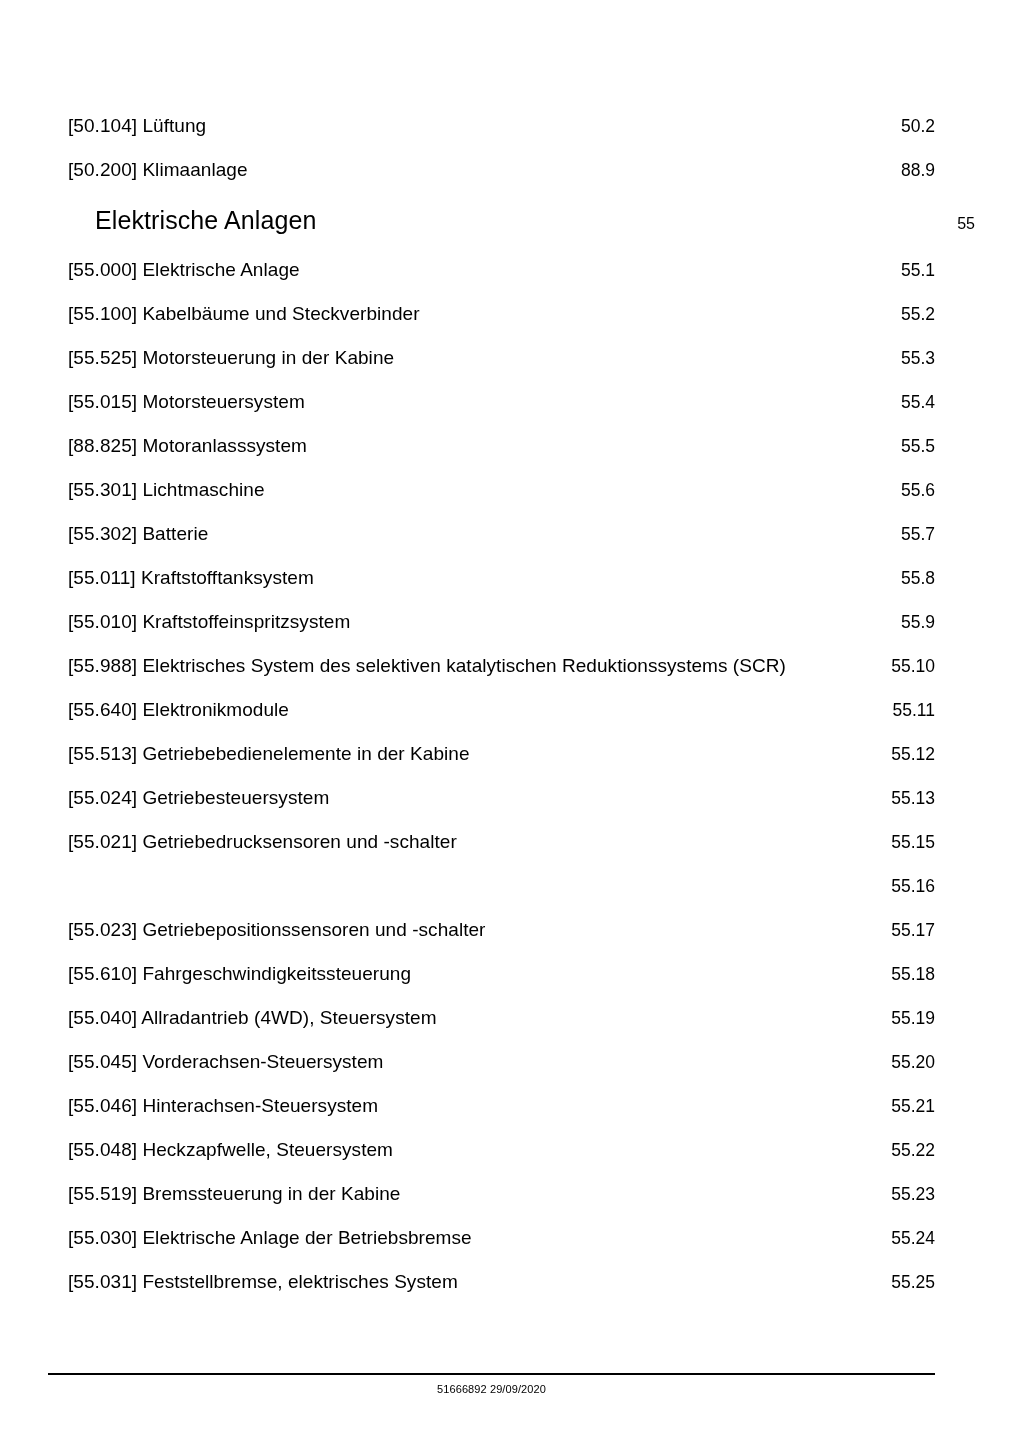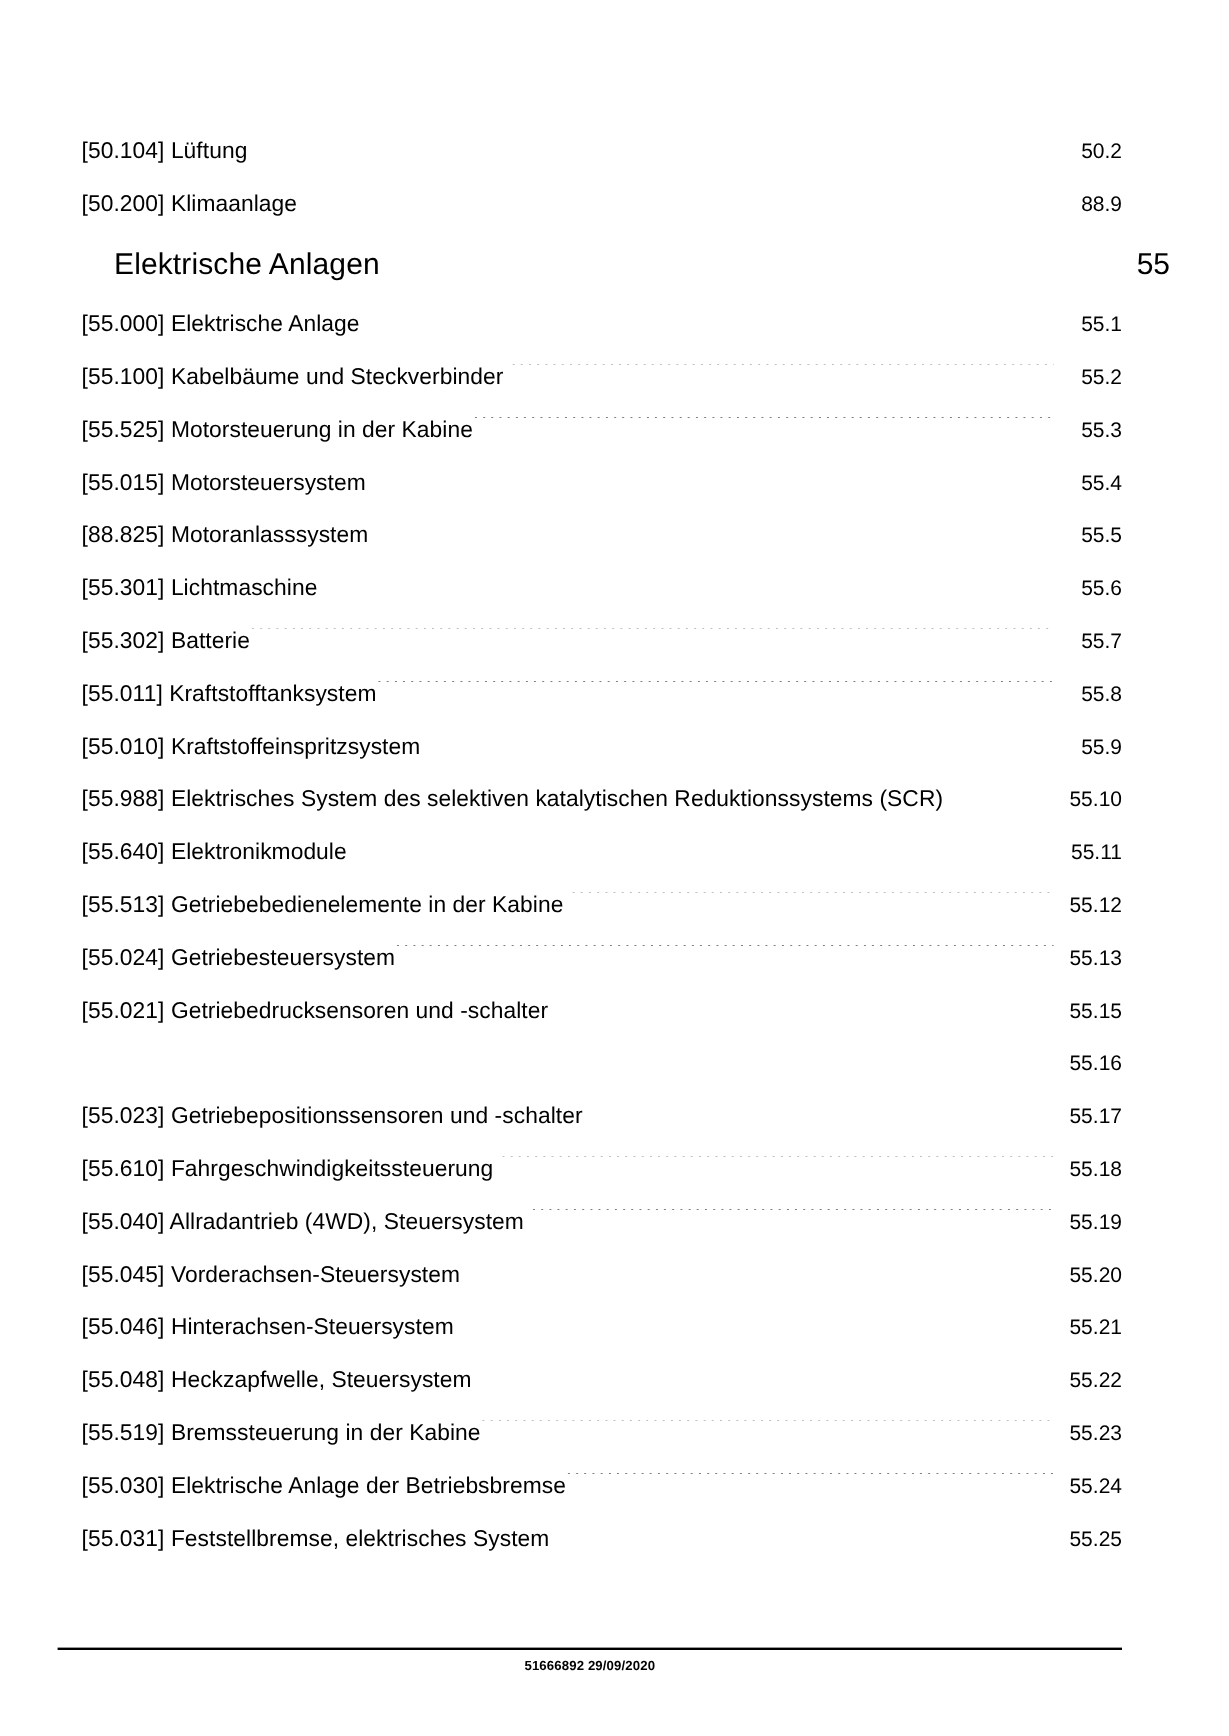--- a/index.html
+++ b/index.html
@@ -95,32 +95,31 @@
   }
 
   .toc-page {
     flex: 0 0 auto;
     font-size: 17.5px;
     text-align: right;
     min-width: 46px;
     padding-left: 7px;
   }
   .is-heading .toc-page {
-    font-size: 25px;
+    font-size: 16px;
     min-width: 42px;
   }
 
   
   .footer {
     position: absolute;
     left: 0;
     bottom: 0;
     width: 1024px;
     height: 86px;
-    font-weight: bold;
   }
   .footer-rule {
     position: absolute;
     left: 48px;
     top: 12px;
     width: 887px;
     height: 2px;
     background: #000000;
   }
   .footer-text {

